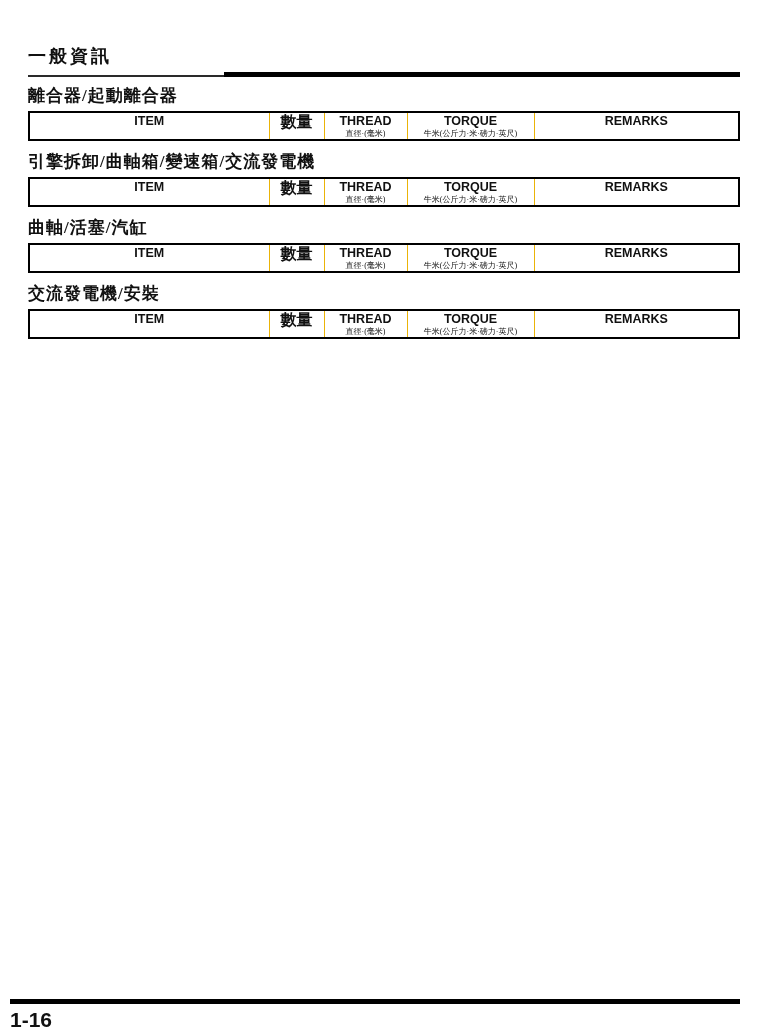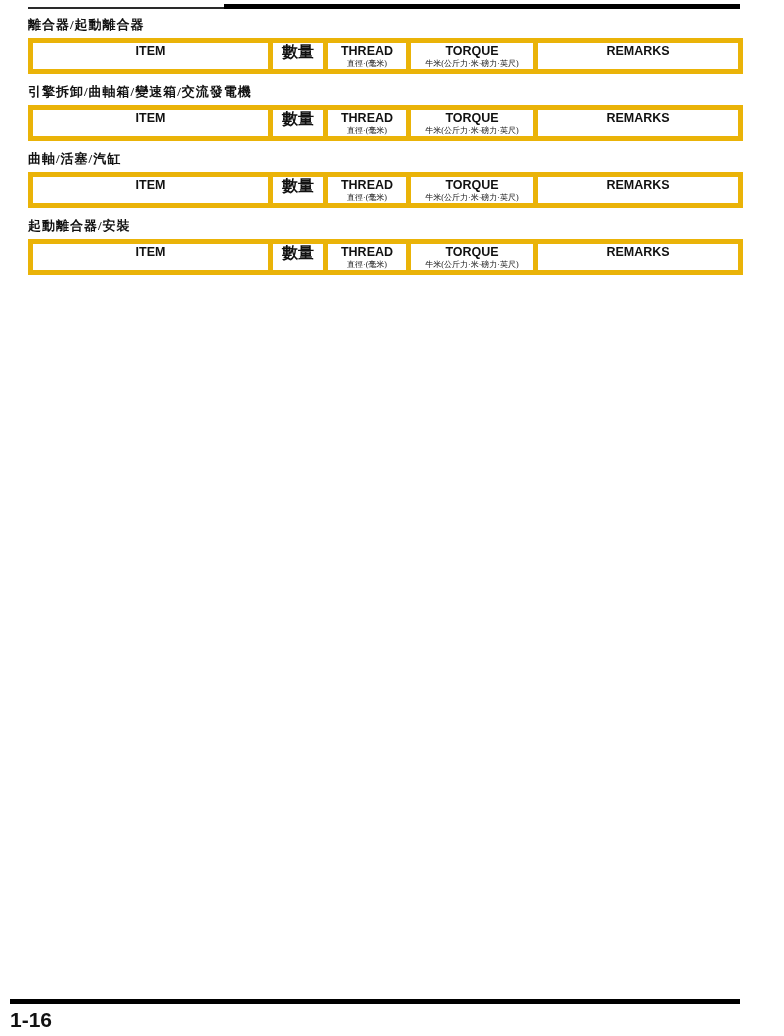--- a/index.html
+++ b/index.html
@@ -19,40 +19,40 @@
     font-size:18px;
     font-weight:600;
     letter-spacing:3px;
   }
   .title-rule { display:flex; align-items:flex-end; height:6px; margin-top:3px; }
   .title-rule .thin  { width:196px; height:2px; background:#2a2a2a; }
   .title-rule .thick { flex:1; height:5px; background:#000; }
 
   .section-title {
     margin:7px 0 4px 0;
-    font-size:13px;
+    font-size:17px;
     font-weight:600;
     letter-spacing:1px;
   }
   .section-title.later { margin-top:9px; }
 
   table.spec {
     border-collapse:collapse;
     width:712px;
     table-layout:fixed;
     border:2px solid #000;
     margin-bottom:2px;
   }
   col.c-item   { width:240px; }
   col.c-qty    { width:55px; }
   col.c-thread { width:83px; }
   col.c-torque { width:127px; }
   col.c-rem    { width:205px; }
 
-  th, td { border:5px solid #eab308; vertical-align:top; }
+  th, td { border:1px solid #eab308; vertical-align:top; }
 
   thead th { padding:2px 2px 1px 2px; text-align:center; }
   .th-main {
     font-family:"Liberation Sans","DejaVu Sans",sans-serif;
     font-size:12.5px; font-weight:bold; line-height:13px;
   }
   .th-main.cjk { font-family:"Liberation Serif","DejaVu Serif",serif; font-size:16px; }
   .th-sub {
     font-family:"Liberation Serif","DejaVu Serif",serif;
     font-weight:normal; font-size:8px; line-height:9px; margin-top:1px;text-align:center;
@@ -65,20 +65,21 @@
     font-family:"Liberation Sans","DejaVu Sans",sans-serif;
     font-weight:bold; font-size:21px;
   }
 </style>
 </head>
 <body>
 
 <div class="page">
   <div class="content">
 
+    <h1 class="page-title">一般資訊</h1>
     <div class="title-rule">
       <span class="thin"></span>
       <span class="thick"></span>
     </div>
 
     <div class="section-title">離合器/起動離合器</div>
     <table class="spec">
       <colgroup>
           <col class="c-item">
           <col class="c-qty">
@@ -169,21 +170,21 @@
               <div class="th-sub">牛米(公斤力·米·磅力·英尺)</div>
             </th>
           <th>
               <div class="th-main">REMARKS</div>
             </th>
         </tr>
       </thead>
       <tbody></tbody>
     </table>
 
-    <div class="section-title later">起動離合器/安裝</div>
+    <div class="section-title later">交流發電機/安裝</div>
     <table class="spec">
       <colgroup>
           <col class="c-item">
           <col class="c-qty">
           <col class="c-thread">
           <col class="c-torque">
           <col class="c-rem">
         </colgroup>
       <thead>
         <tr>

